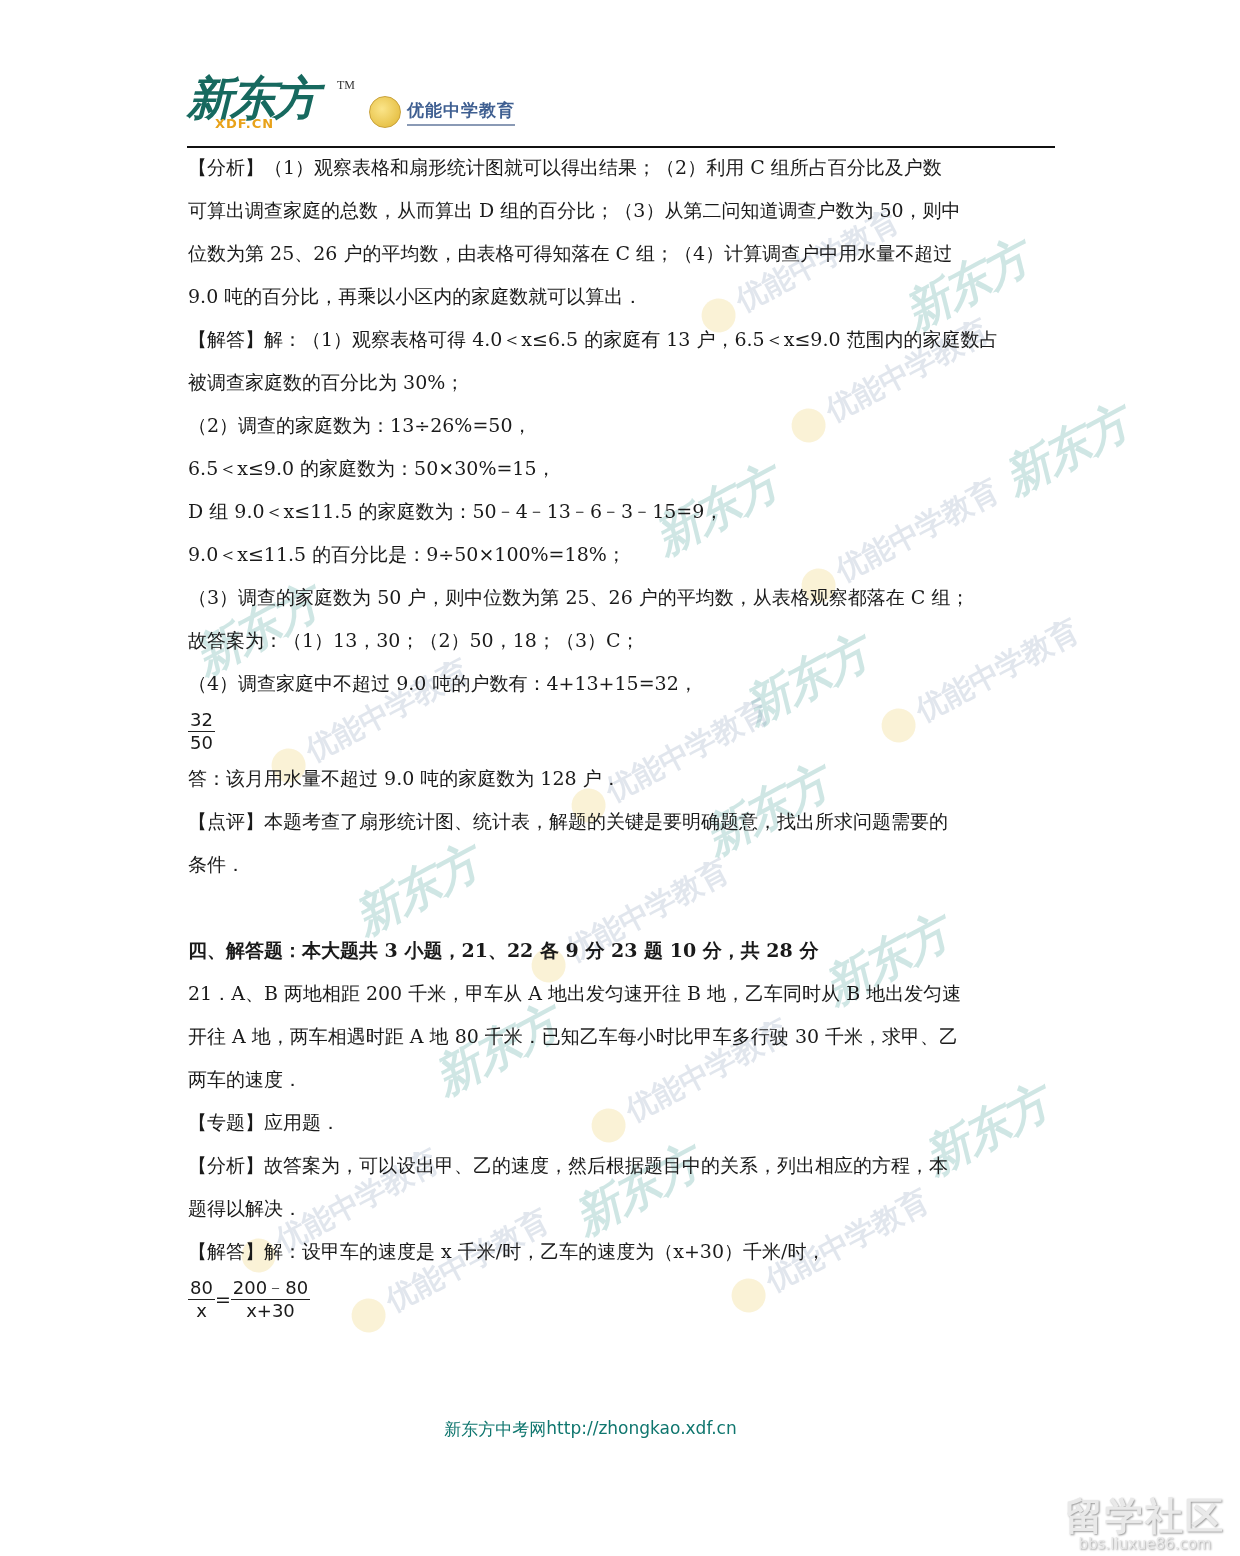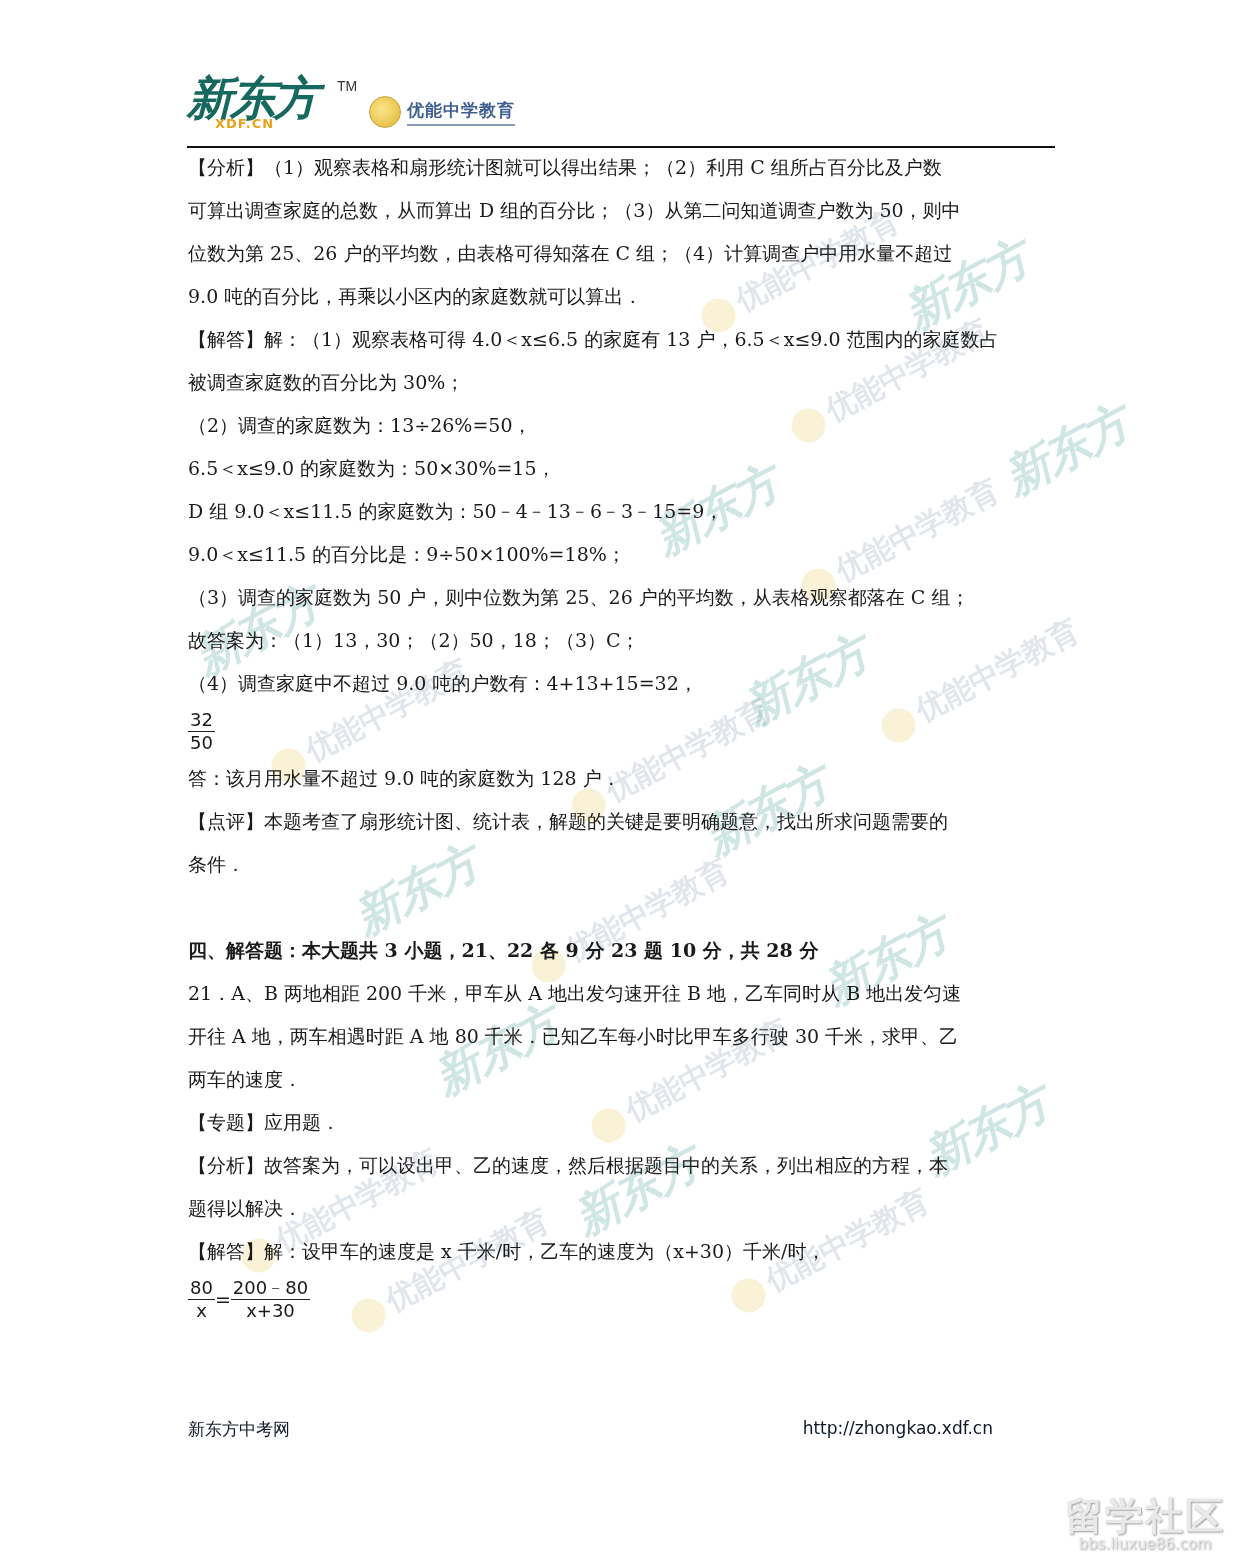--- a/index.html
+++ b/index.html
@@ -28,22 +28,22 @@
     .logo-xdf { position: absolute; left: 0; top: 4px; width: 160px; height: 62px; }
     .logo-xdf .cn {
       font-family: "DejaVu Sans", sans-serif; font-weight: bold; font-style: italic;
       font-size: 46px; color: #17695f; letter-spacing: -3px; line-height: 44px;
     }
     .logo-xdf .en {
       position: absolute; left: 28px; top: 40px; font-family: "DejaVu Sans", sans-serif;
       font-weight: bold; font-size: 13px; color: #e8a21a; letter-spacing: 1px;
     }
     .logo-xdf .tm {
-      position: absolute; left: 150px; top: 2px; font-size: 14px;
-      font-family: Liberation Sans, sans-serif; color: #333;
+      position: absolute; left: 150px; top: 2px; font-size: 12px;
+      font-family: Liberation Serif, serif; color: #333;
     }
     .logo-yn { position: absolute; left: 182px; top: 22px; height: 36px; display: flex; align-items: center; }
     .logo-yn .circle {
       width: 30px; height: 30px; border-radius: 50%;
       background: radial-gradient(circle at 40% 40%, #fbe58a, #e0b531);
       border: 1px solid #c9a23a; margin-right: 6px;
     }
     .logo-yn .txt {
       font-family: "DejaVu Sans", sans-serif; font-weight: bold; font-size: 17px;
       color: #3f5f91; letter-spacing: 1px; border-bottom: 2px solid #8a9ab5; padding-bottom: 2px;
@@ -58,22 +58,22 @@
     .frac {
       display: inline-block; vertical-align: middle; text-align: center;
       font-family: "DejaVu Sans", sans-serif; font-size: 18px; line-height: 22px;
     }
     .frac .num { display: block; border-bottom: 1px solid #222; padding: 0 2px; }
     .frac .den { display: block; padding: 0 2px; }
     .mathline { line-height: 48px; height: 52px; display: flex; align-items: center; }
     .mathline .sans { font-family: "DejaVu Sans", sans-serif; }
     .footer {
       position: absolute; left: 188px; top: 1418px; width: 805px; z-index: 2;
-      display: flex; justify-content: space-between;
-      font-family: "DejaVu Sans", sans-serif; font-size: 17px; color: #0f172a;
+      display: flex; justify-content: center;
+      font-family: "DejaVu Sans", sans-serif; font-size: 17px; color: #0f766e;
     }
     .corner-mark {
       position: absolute; right: 10px; bottom: 4px; width: 170px; text-align: center; z-index: 2;
       font-family: "DejaVu Sans", sans-serif; color: #e9e9e9;
       text-shadow: 1px 1px 2px #9a9a9a;
     }
     .corner-mark .big { font-size: 38px; font-weight: bold; line-height: 40px; letter-spacing: 2px; }
     .corner-mark .small { font-size: 15px; line-height: 16px; }
   </style>
 </head>

